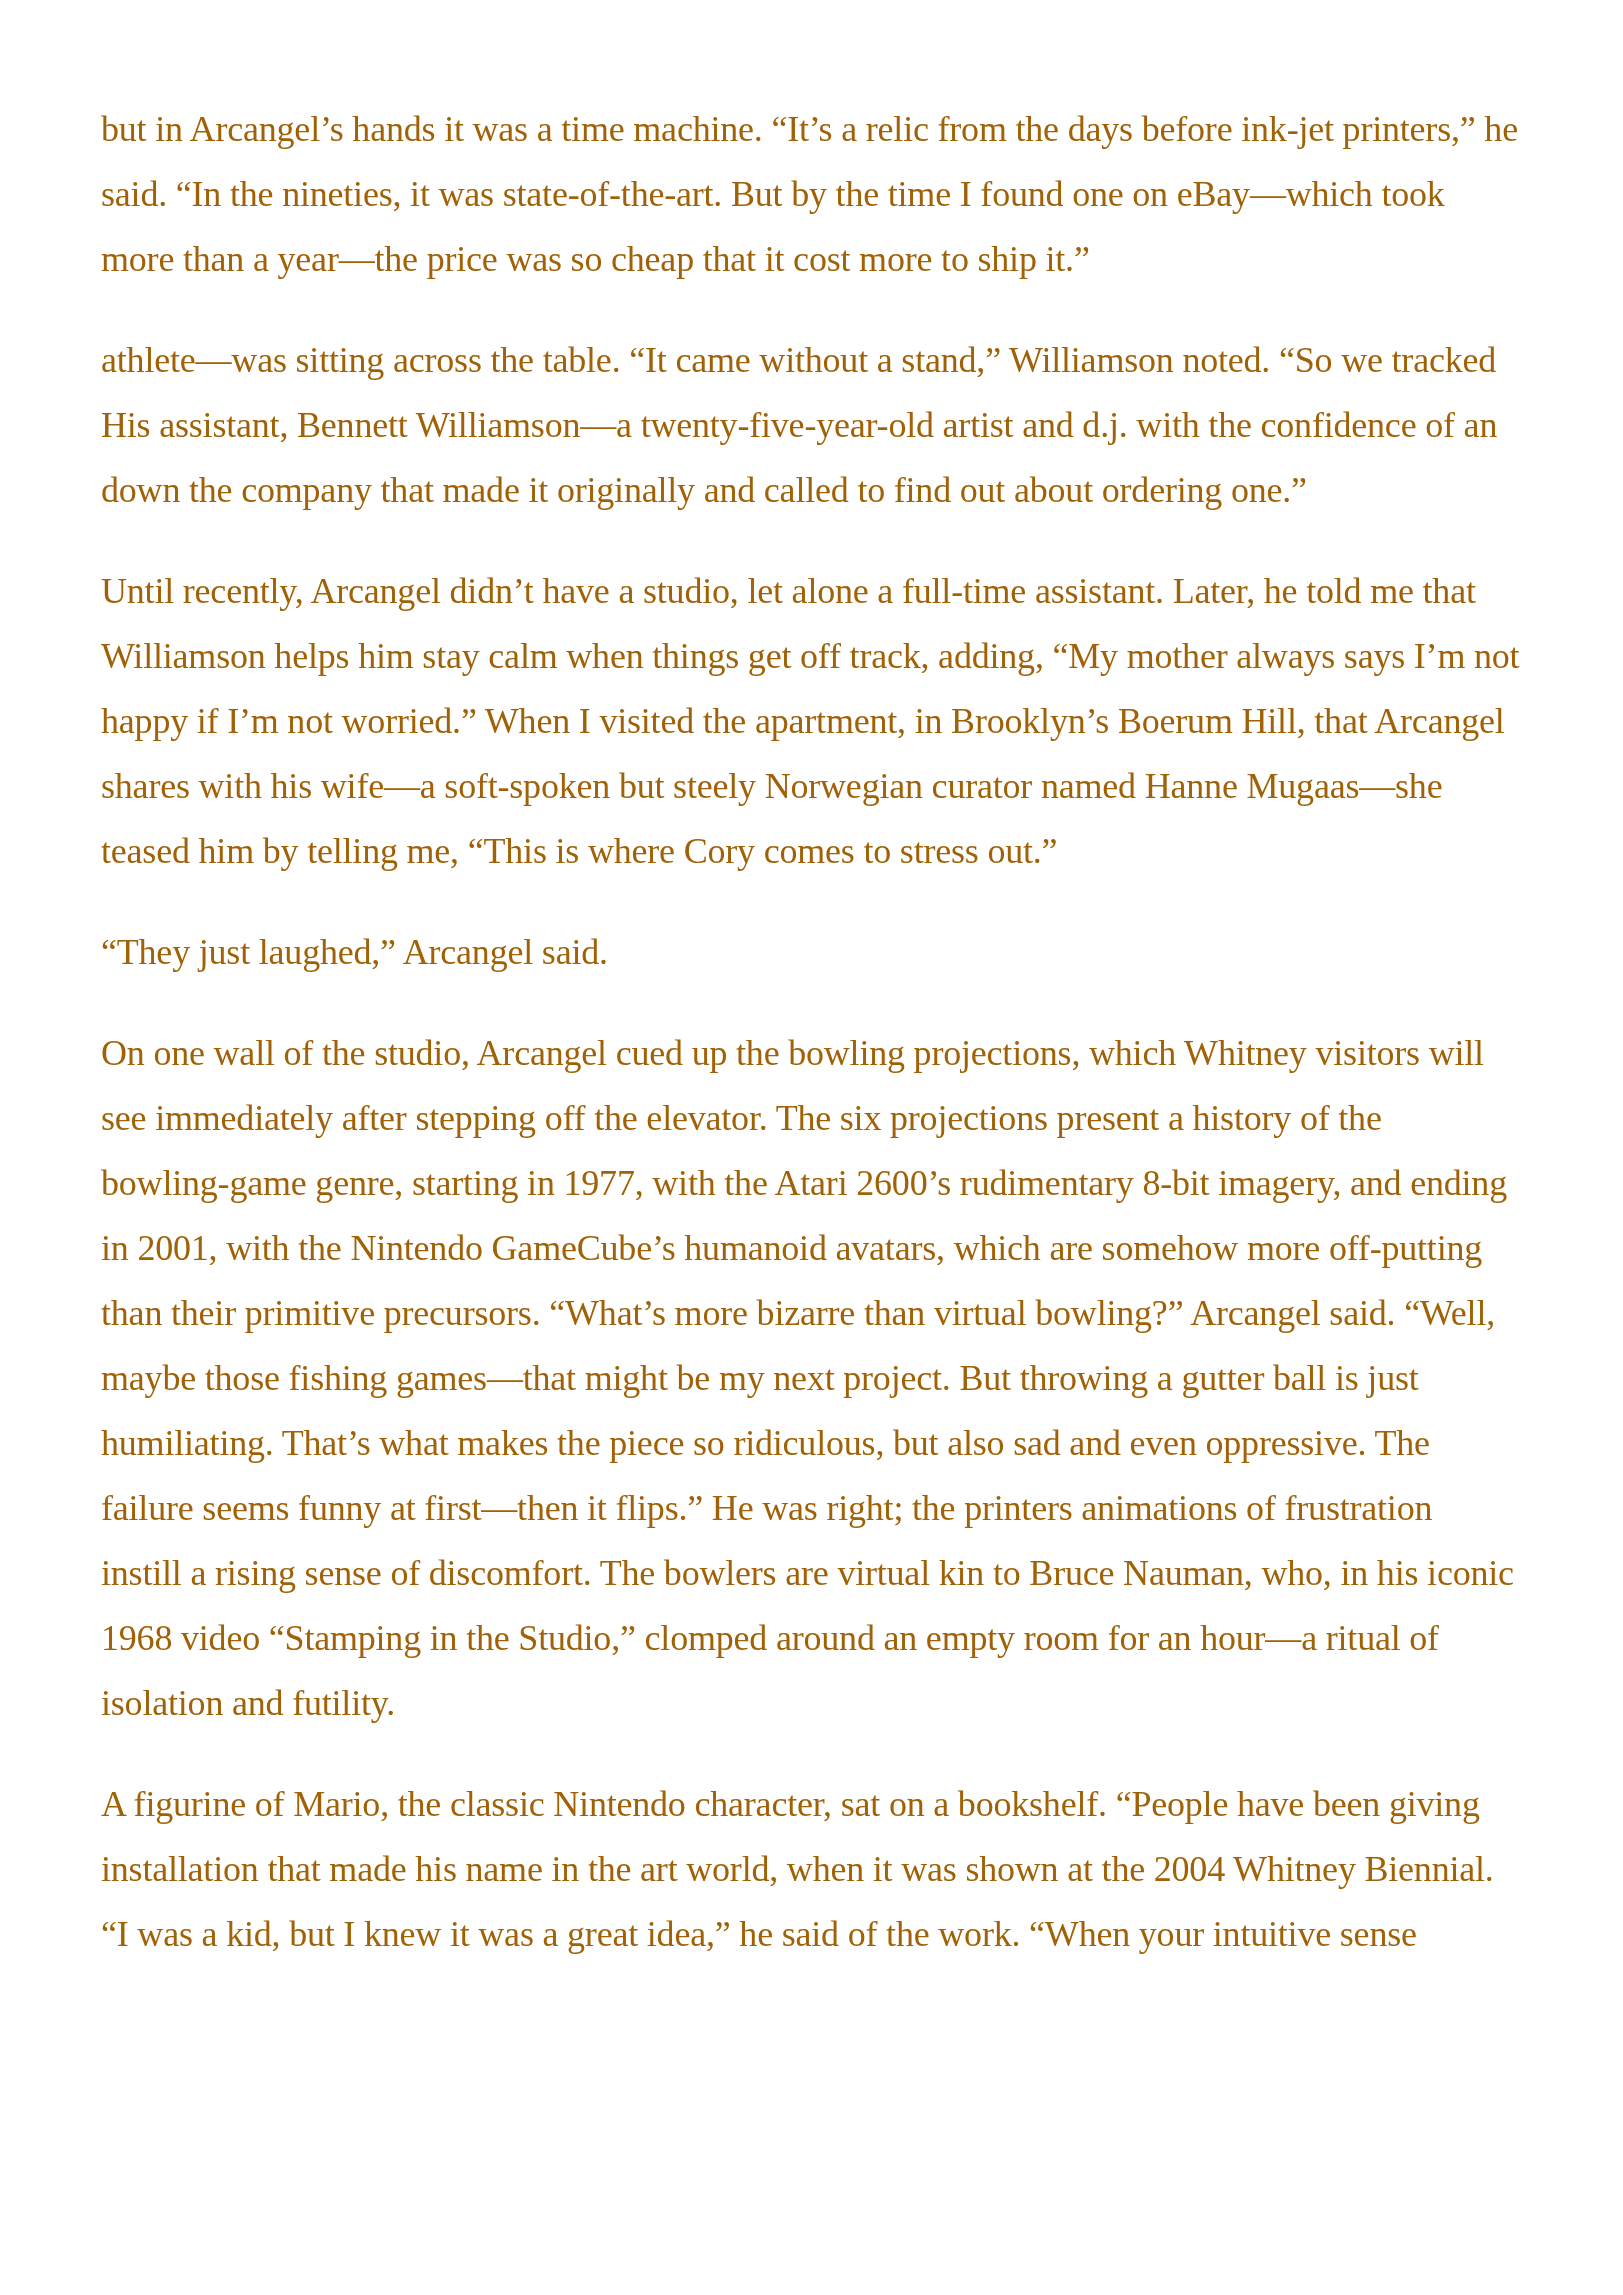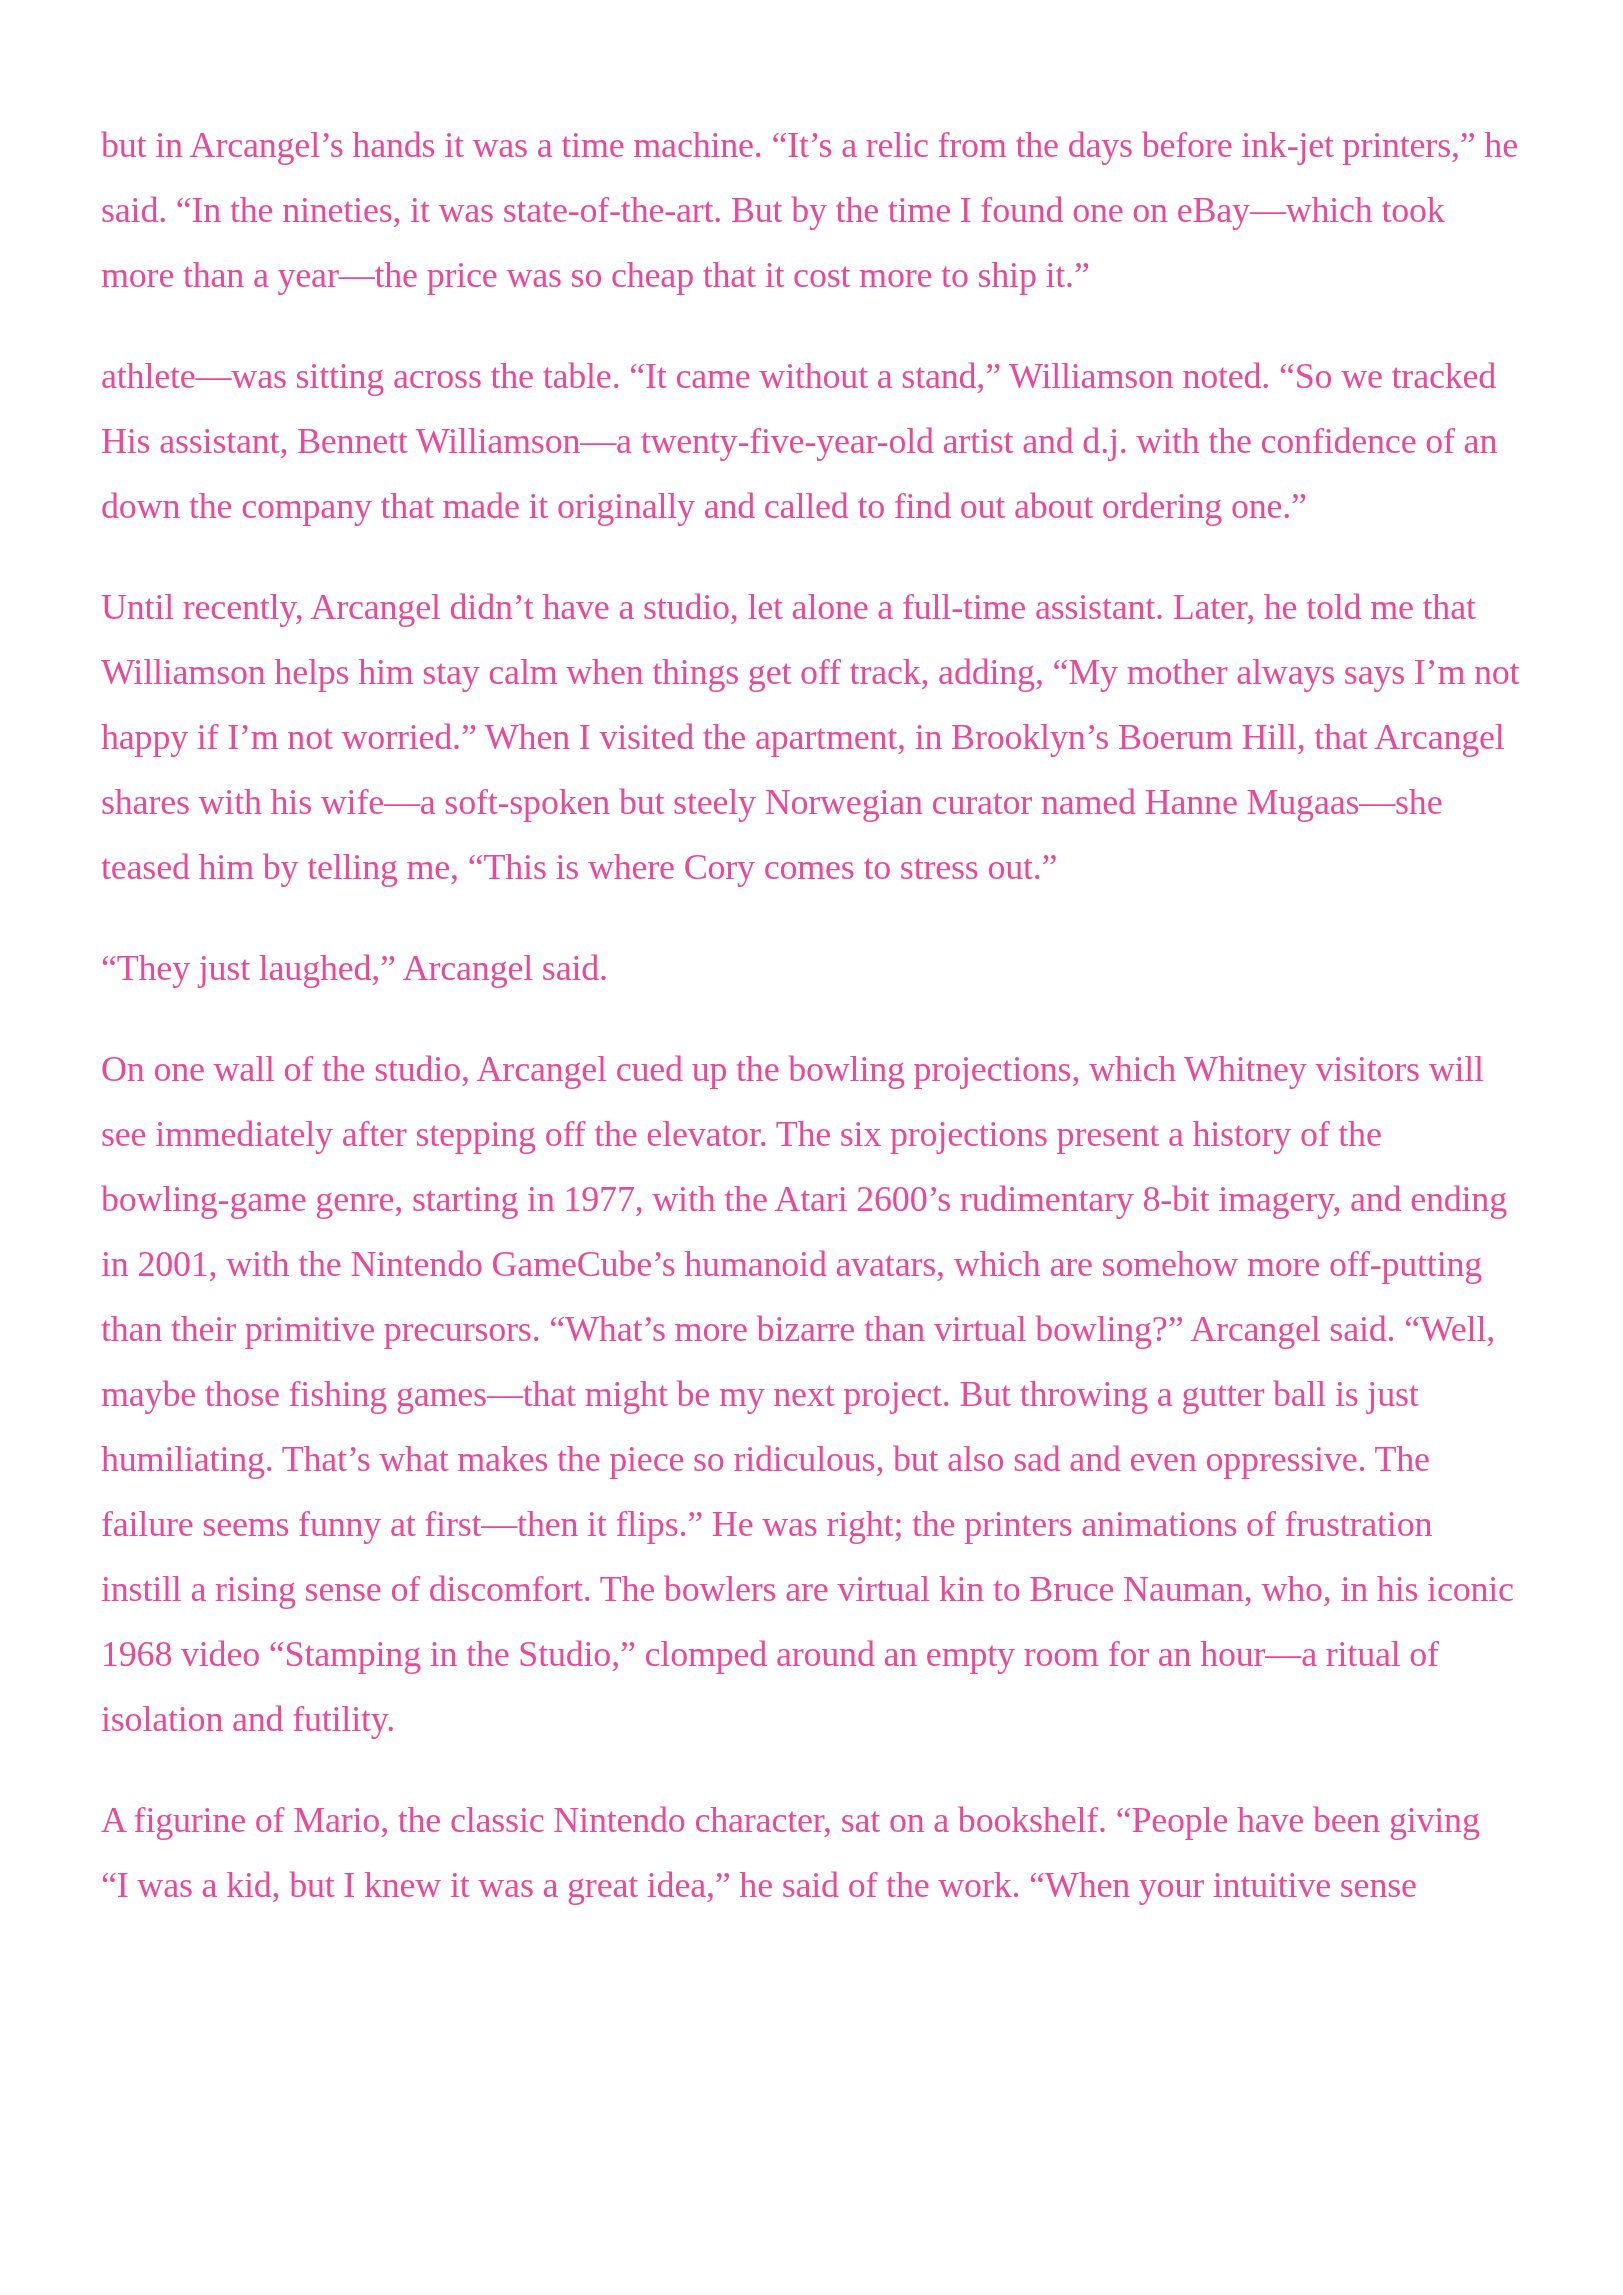--- a/index.html
+++ b/index.html
@@ -9,26 +9,26 @@
     }
     body {
       width: 1623px;
       height: 2295px;
       position: relative;
       overflow: hidden;
     }
     .article {
       position: absolute;
       left: 101px;
-      top: 113px;
+      top: 97px;
       width: 1453px;
       font-family: "Liberation Serif", "DejaVu Serif", serif;
       font-size: 36px;
       line-height: 65px;
-      color: #ec4899;
+      color: #a16207;
       letter-spacing: -0.2px;
     }
     .para {
       margin: 0 0 36px 0;
     }
     .line {
       display: block;
       white-space: nowrap;
     }
   </style>
@@ -70,17 +70,18 @@
     <span class="line">maybe those fishing games—that might be my next project. But throwing a gutter ball is just</span>
     <span class="line">humiliating. That’s what makes the piece so ridiculous, but also sad and even oppressive. The</span>
     <span class="line">failure seems funny at first—then it flips.” He was right; the printers animations of frustration</span>
     <span class="line">instill a rising sense of discomfort. The bowlers are virtual kin to Bruce Nauman, who, in his iconic</span>
     <span class="line">1968 video “Stamping in the Studio,” clomped around an empty room for an hour—a ritual of</span>
     <span class="line">isolation and futility.</span>
   </p>
 
   <p class="para">
     <span class="line">A figurine of Mario, the classic Nintendo character, sat on a bookshelf. “People have been giving</span>
+    <span class="line">installation that made his name in the art world, when it was shown at the 2004 Whitney Biennial.</span>
     <span class="line">“I was a kid, but I knew it was a great idea,” he said of the work. “When your intuitive sense</span>
   </p>
 
 </div>
 
 
 </body></html>

